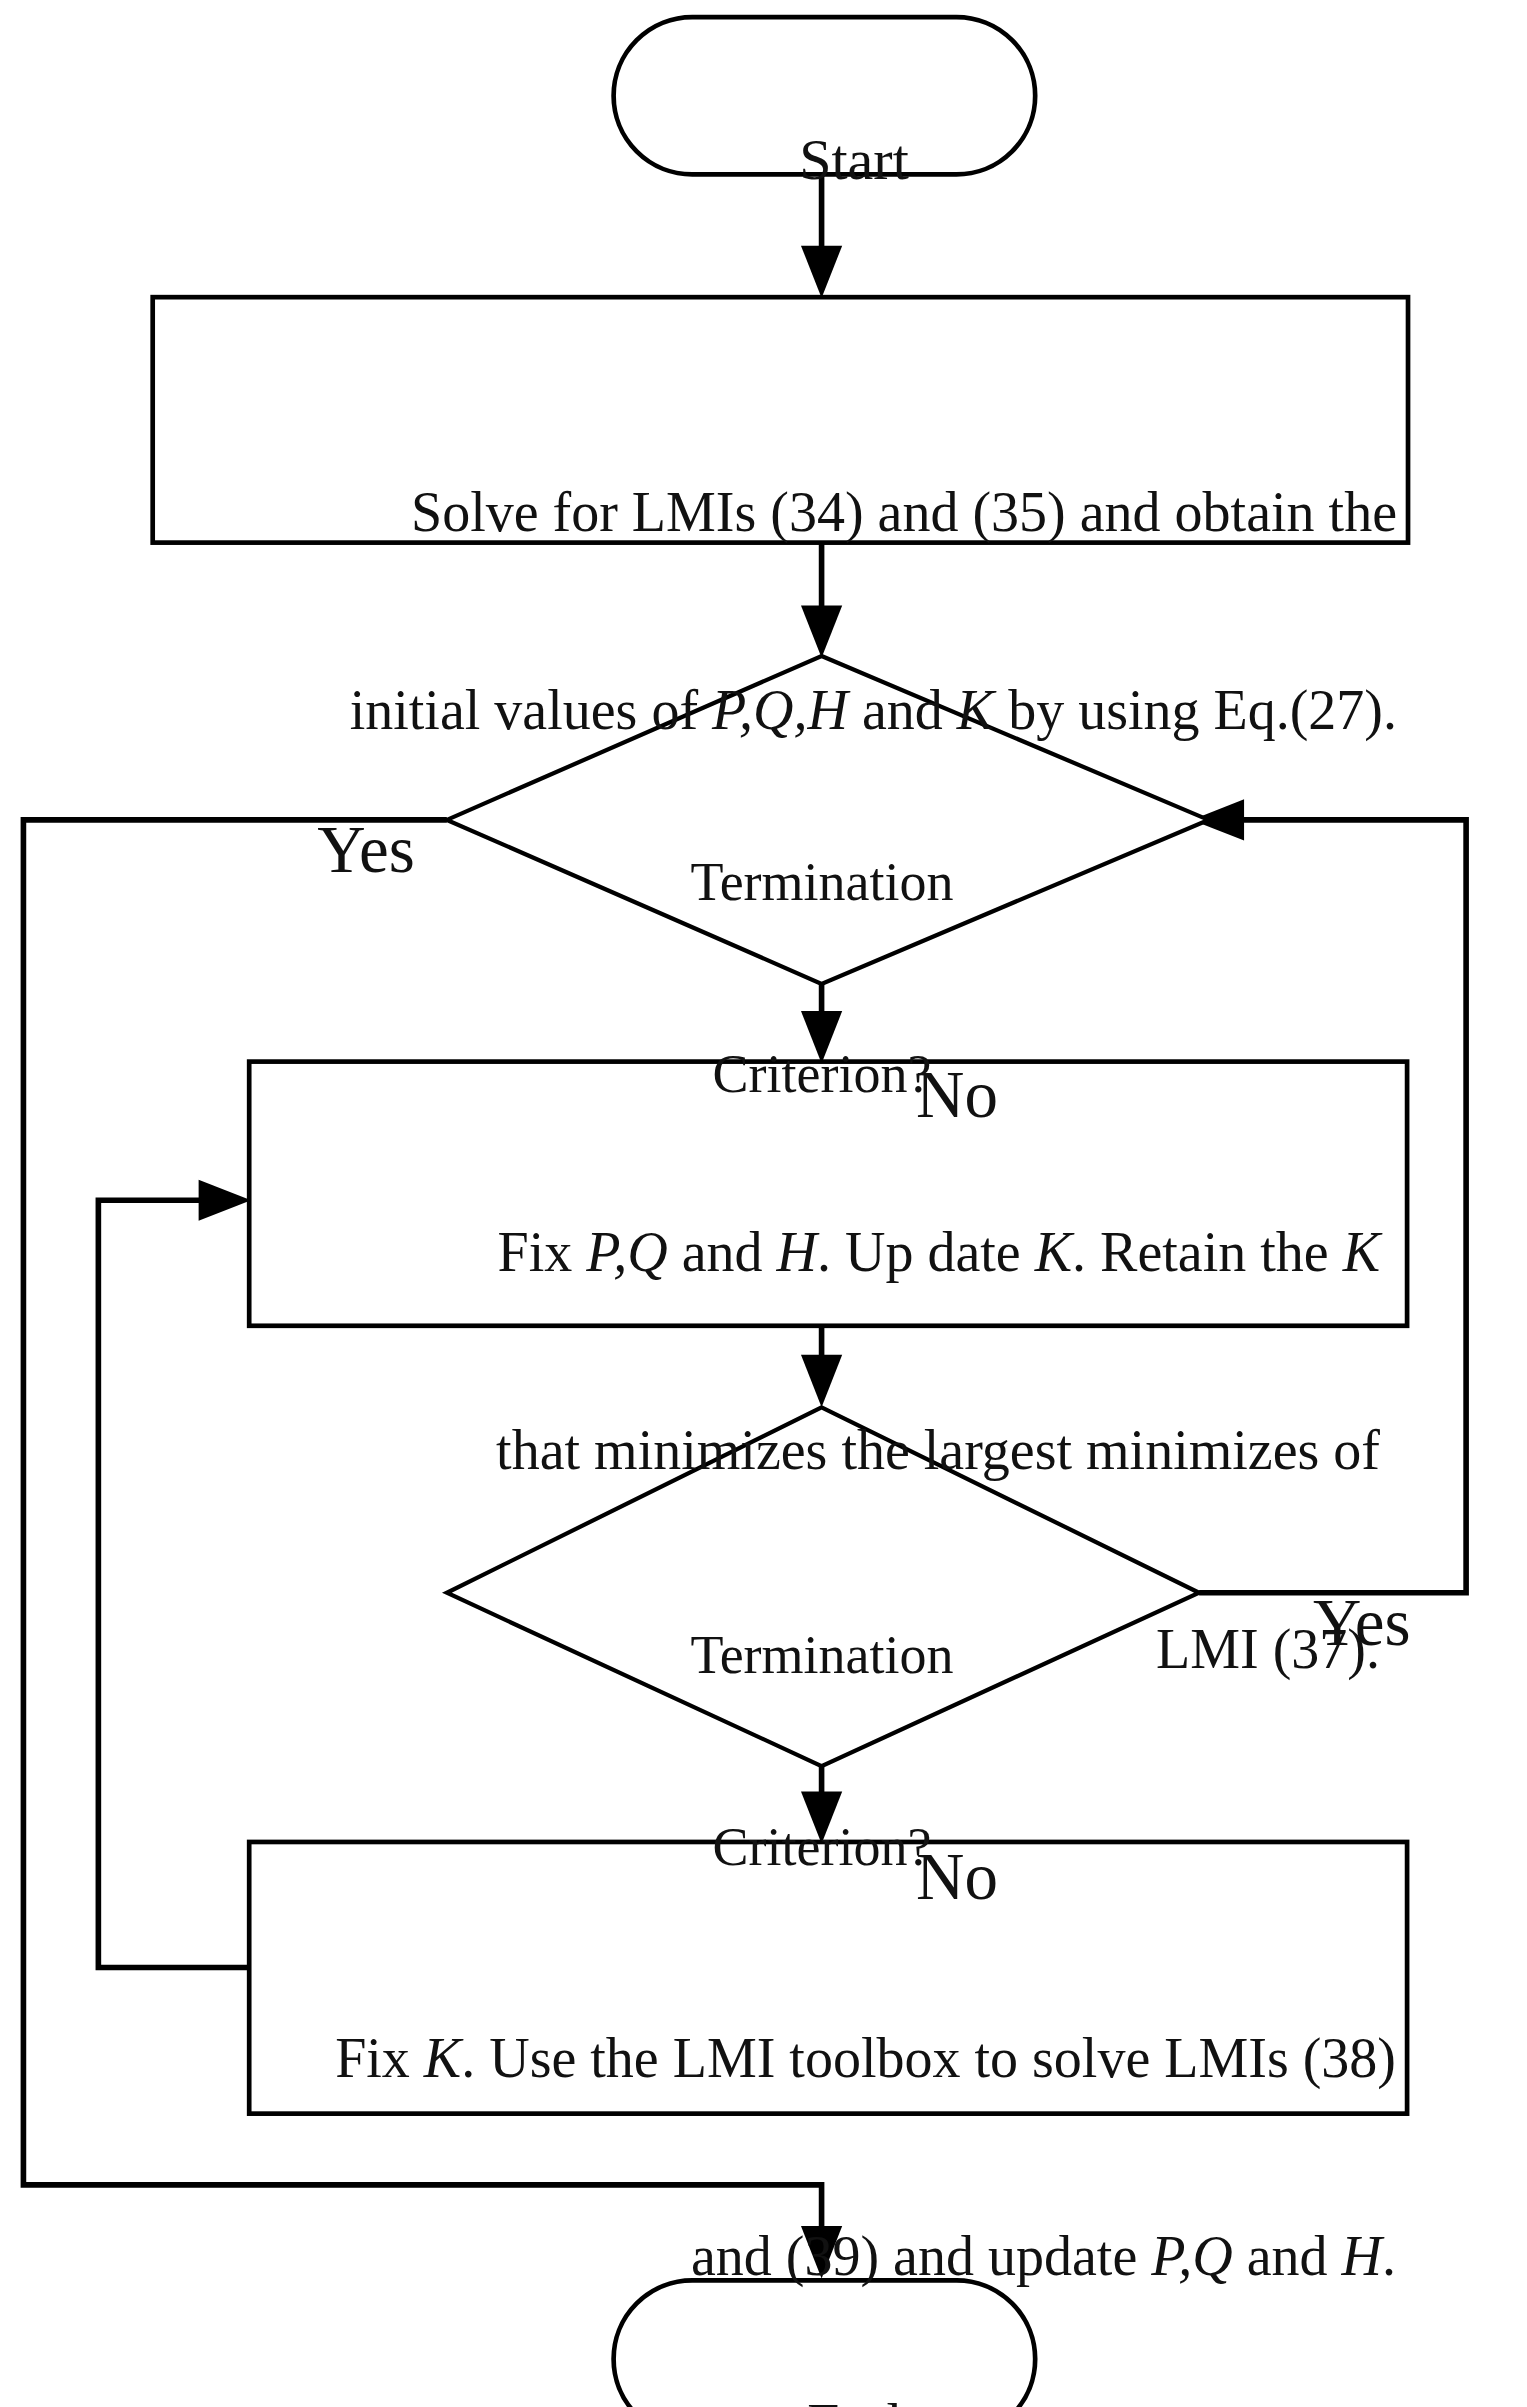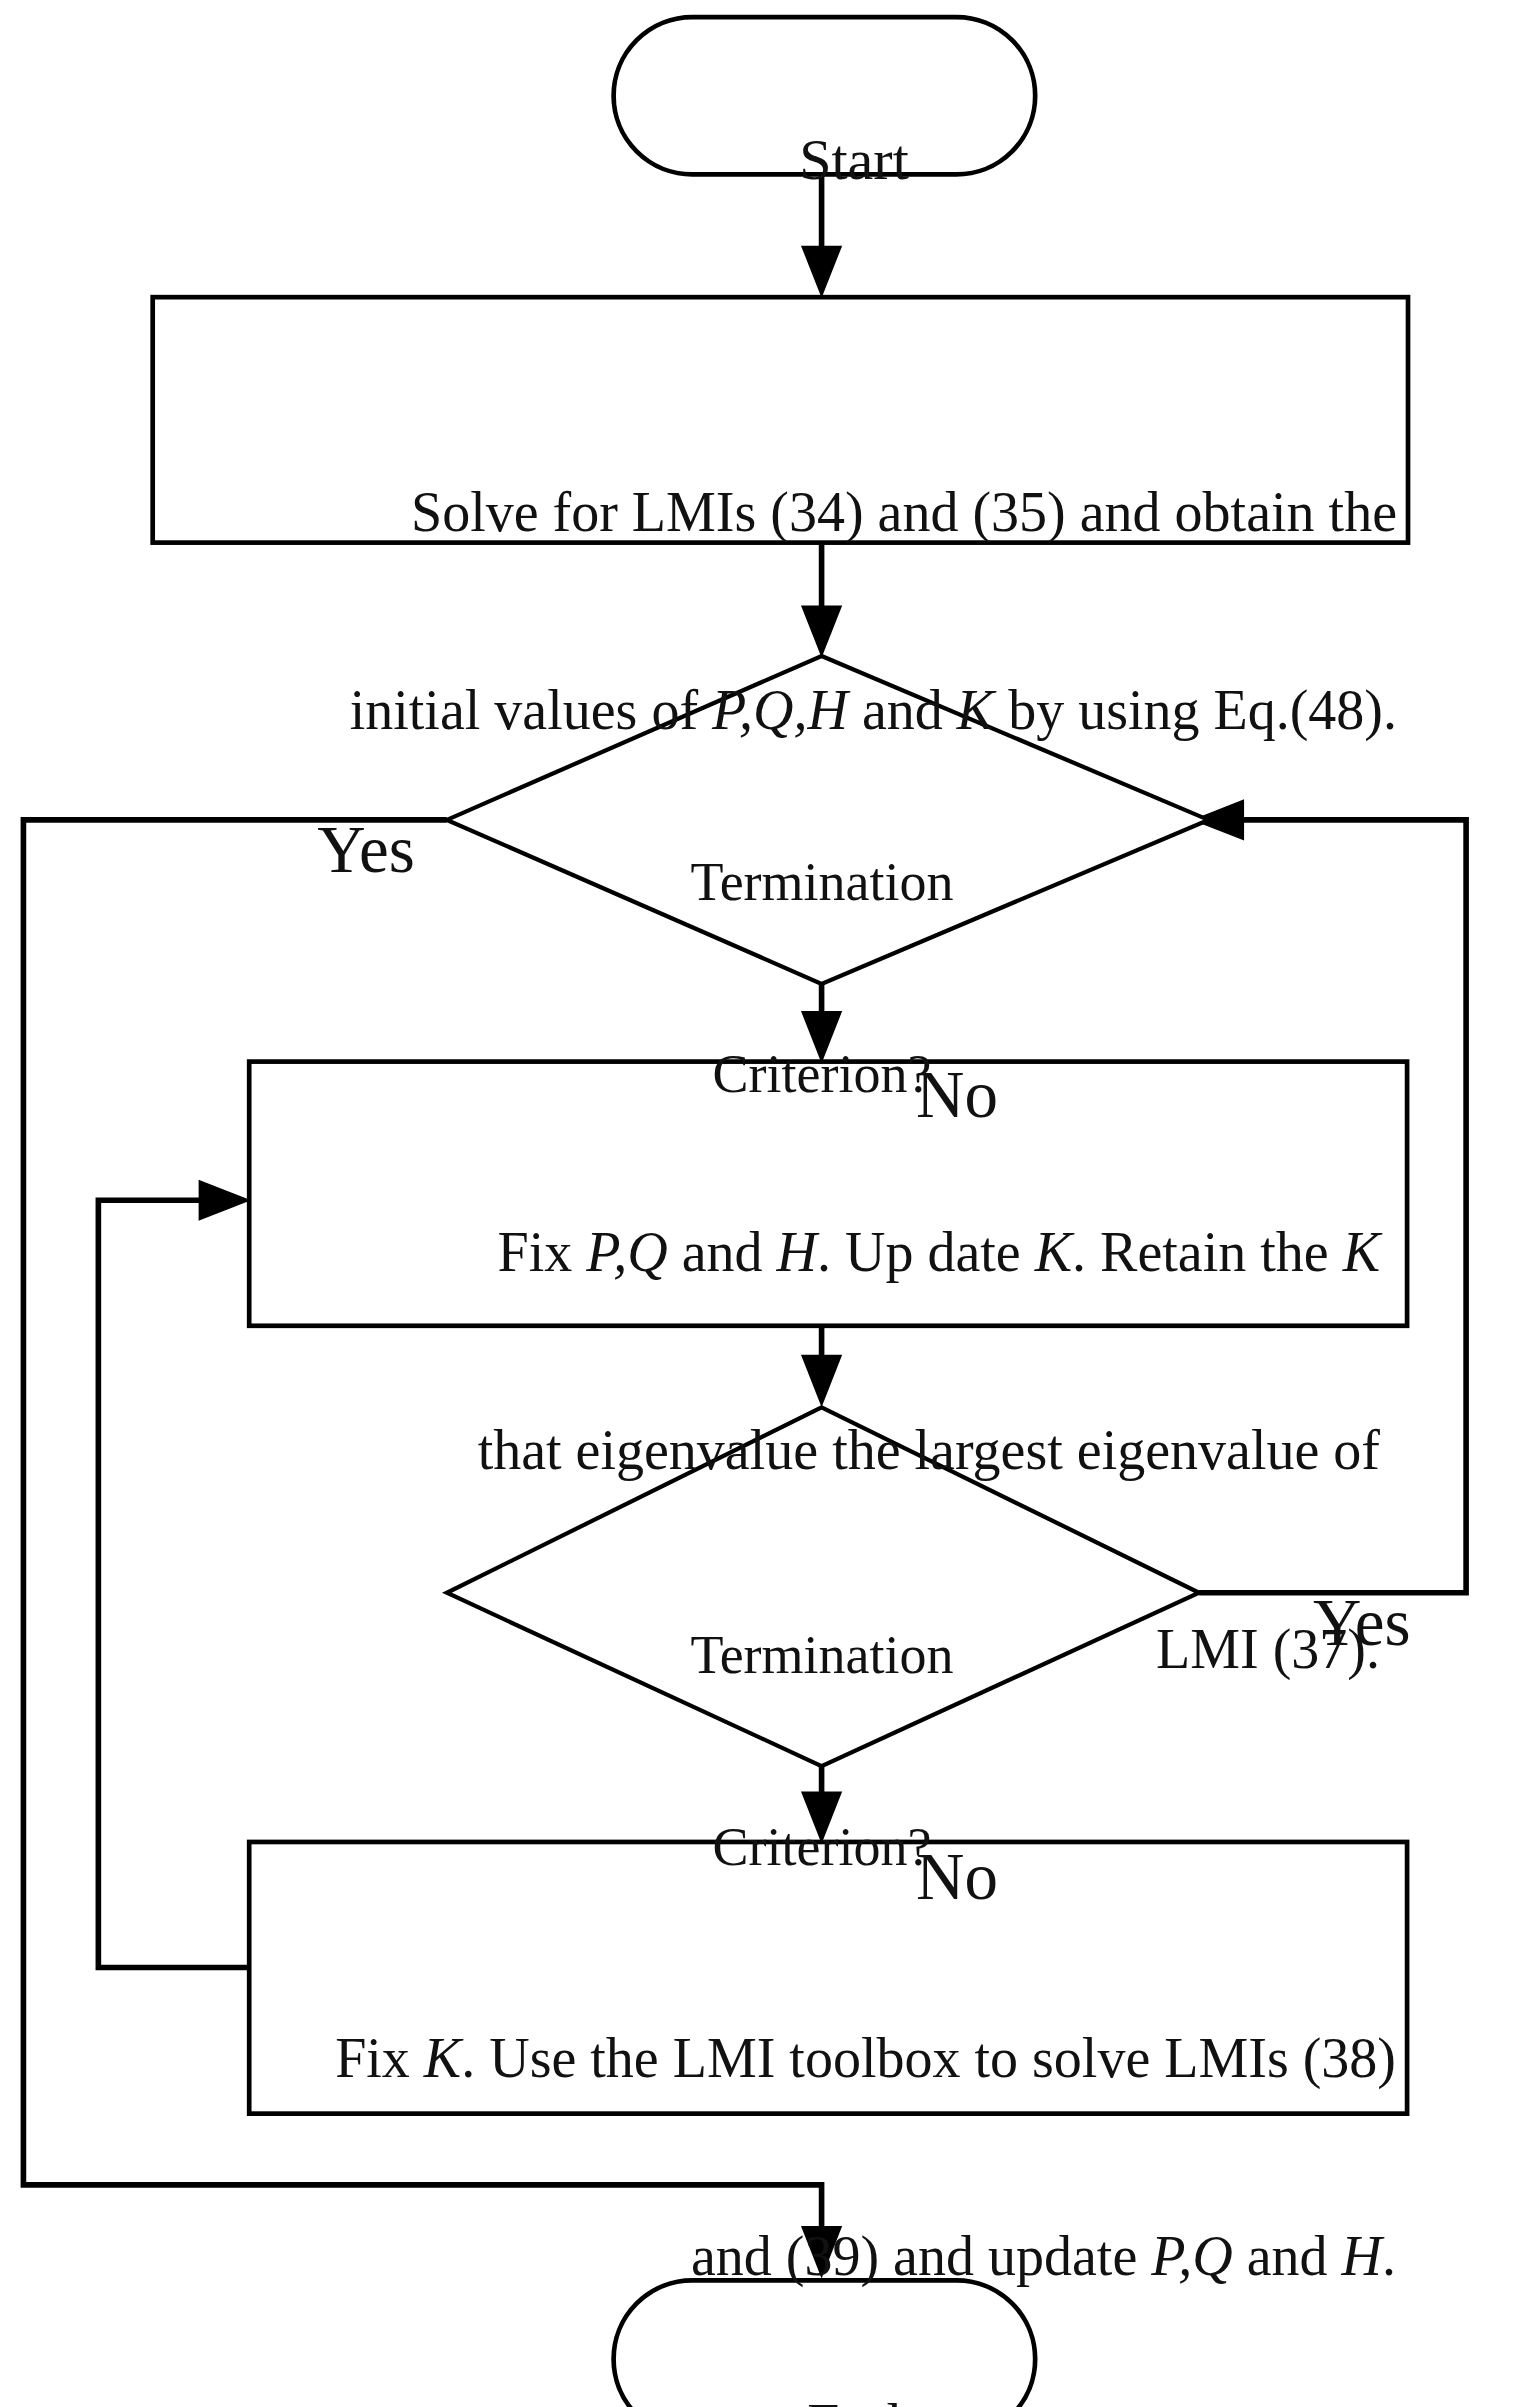--- a/index.html
+++ b/index.html
@@ -123,39 +123,39 @@
 
     <rect class="node-shape shape-terminal" x="655" y="2434" width="450" height="168" rx="84" ry="84"></rect>
   </svg>
 
   <div class="txt terminal-label" style="left:614px; top:58px; width:422px;">
     <span>Start</span>
   </div>
 
   <div class="txt process-label" style="left:164px; top:347px; width:1233px;">
     <div><span>Solve for LMIs (34) and (35) and obtain the</span></div>
-    <div><span>initial values of </span><i>P,Q,H</i><span> and </span><i>K</i><span> by using Eq.(48).</span></div>
+    <div><span>initial values of </span><i>P,Q,H</i><span> and </span><i>K</i><span> by using Eq.(27).</span></div>
   </div>
 
   <div class="txt decision-label" style="left:541px; top:724px; width:562px;">
     <div><span>Termination</span></div>
     <div><span>Criterion?</span></div>
   </div>
 
   <div class="txt edge-label" style="left:239px; top:731px; width:187px;">
     <span>Yes</span>
   </div>
 
   <div class="txt edge-label" style="left:849px; top:976px; width:169px; text-align:left;">
     <span>No</span>
   </div>
 
   <div class="txt process-label" style="left:244px; top:1087px; width:1136px;">
     <div><span>Fix </span><i>P,Q</i><span> and </span><i>H</i><span>. Up date </span><i>K</i><span>. Retain the </span><i>K</i></div>
-    <div><span>that eigenvalue the largest eigenvalue of</span></div>
+    <div><span>that minimizes the largest minimizes of</span></div>
     <div><span>LMI (37).</span></div>
   </div>
 
   <div class="txt decision-label" style="left:541px; top:1497px; width:562px;">
     <div><span>Termination</span></div>
     <div><span>Criterion?</span></div>
   </div>
 
   <div class="txt edge-label" style="left:1246px; top:1504px; width:187px; text-align:left;">
     <span>Yes</span>

